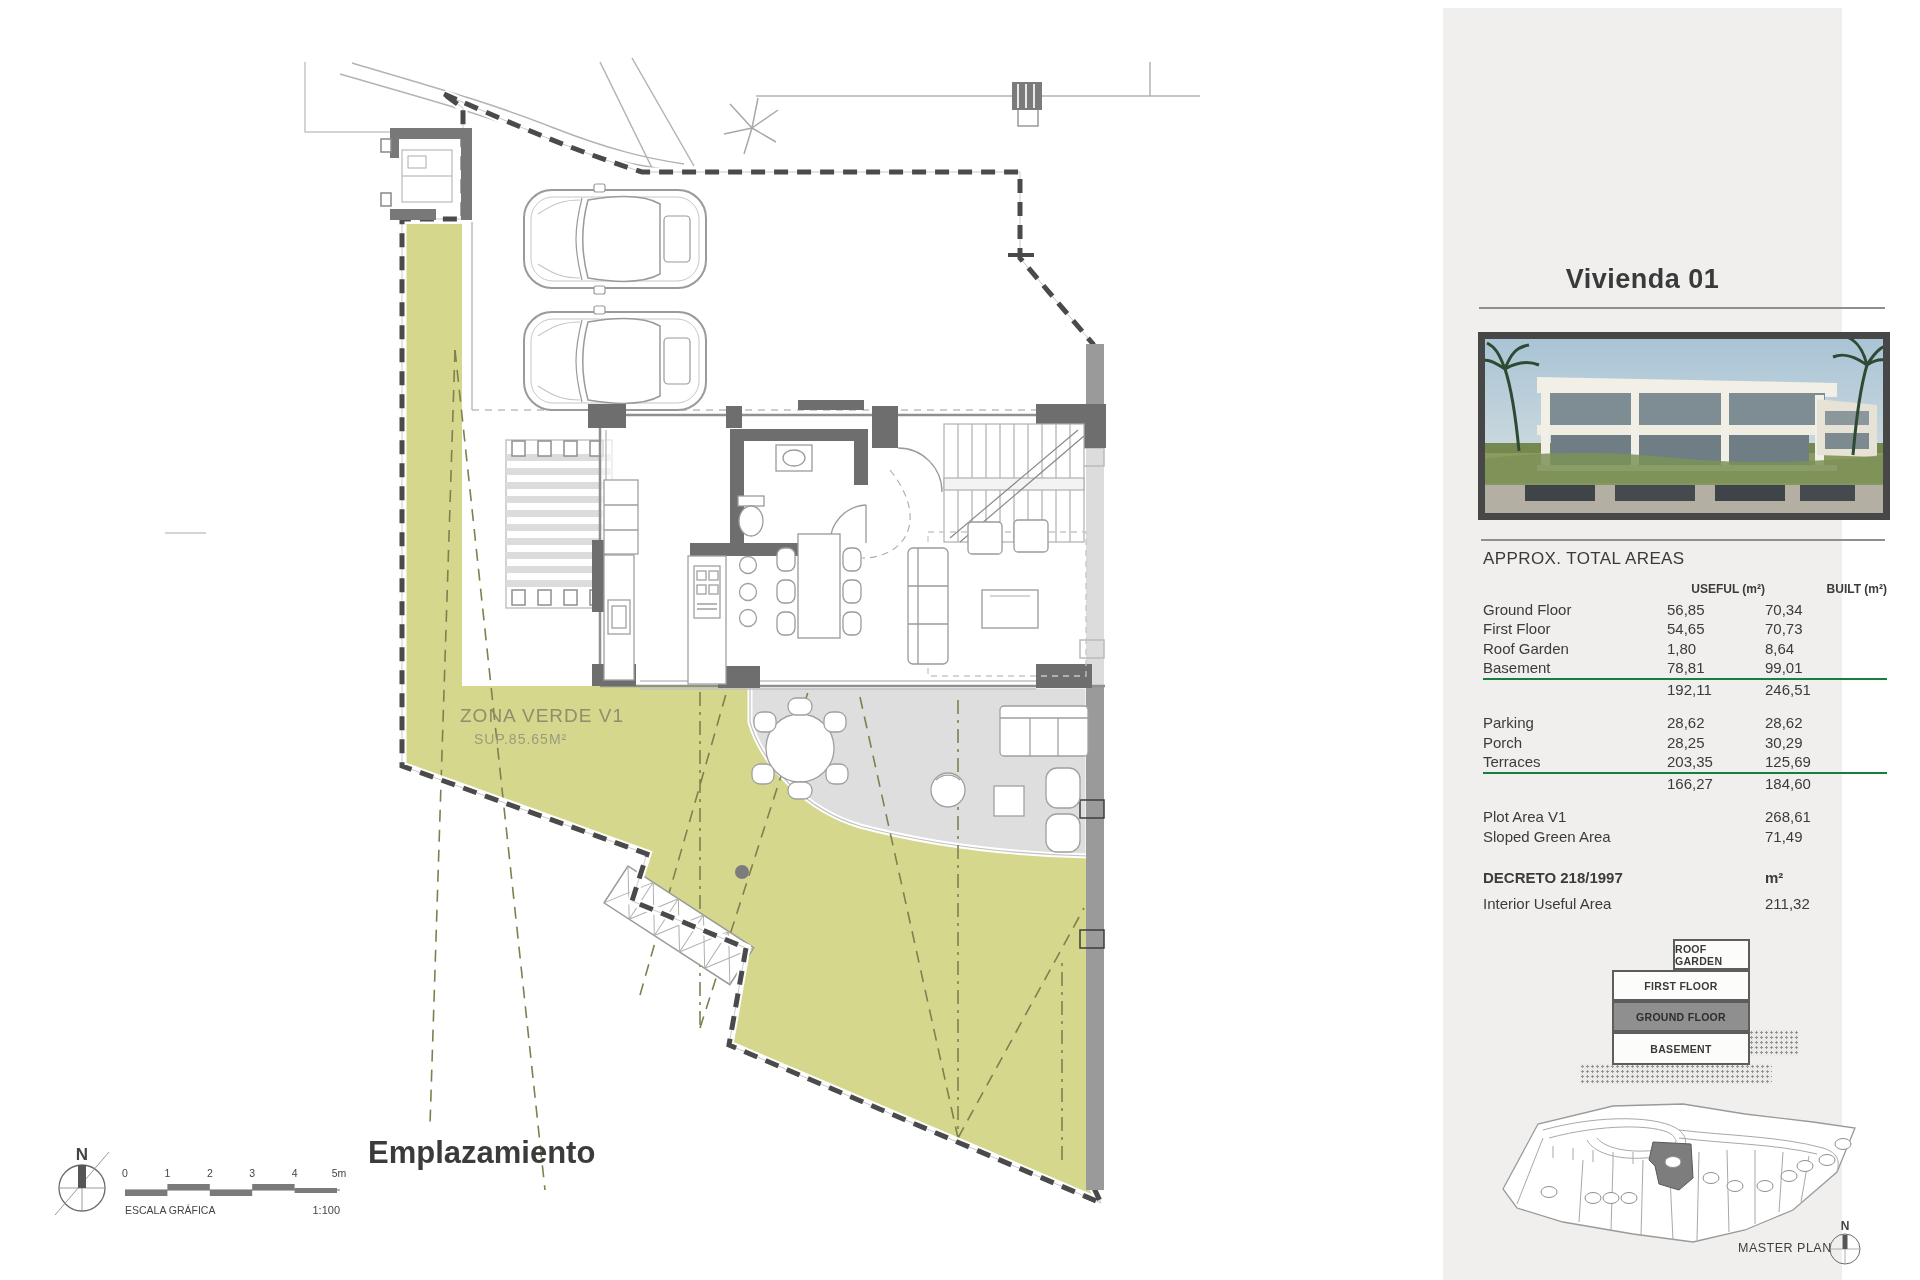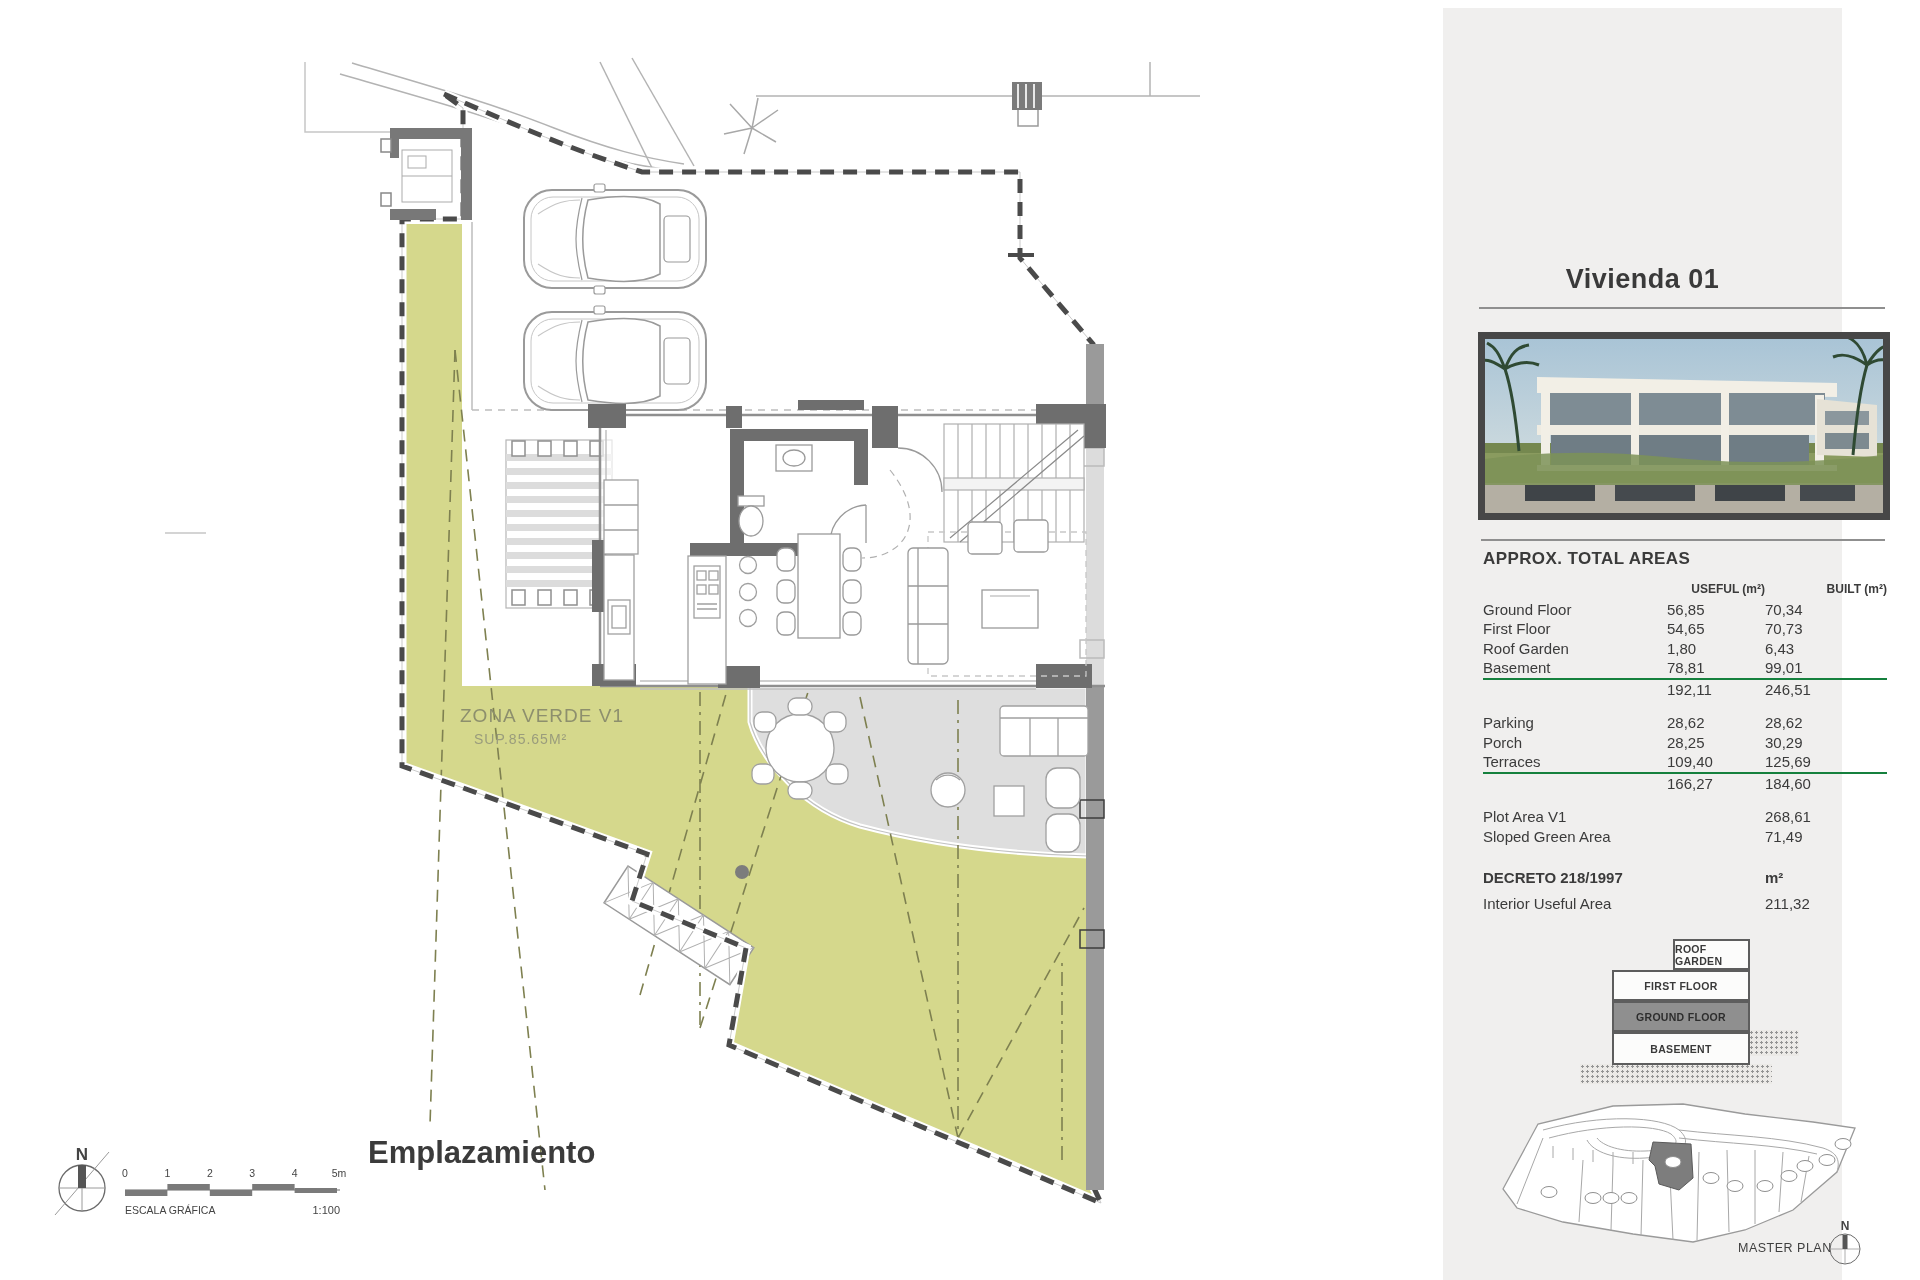--- a/index.html
+++ b/index.html
@@ -9,21 +9,21 @@
 
   
   #panel{position:absolute;left:1443px;top:8px;width:399px;height:1280px;background:#f0efee;}
   .panel-title{position:absolute;left:0;top:256px;width:100%;text-align:center;
                font-size:27px;font-weight:bold;color:#3a3a3a;letter-spacing:.5px;}
   .rule{position:absolute;height:0;border-top:2px solid #8f8f8f;}
   #rule-title{left:36px;top:299px;width:406px;}
   #photo{position:absolute;left:35px;top:324px;width:412px;height:188px;
          border:7px solid #474747;box-sizing:border-box;background:#b9cedb;}
   #rule-areas{left:38px;top:531px;width:404px;}
-  .areas-heading{position:absolute;left:40px;top:541px;font-size:17px;font-weight:bold;
+  .areas-heading{position:absolute;left:40px;top:541px;font-size:17px;font-weight:normal;
                  letter-spacing:.4px;color:#3a3a3a;}
   #areas-table{position:absolute;left:40px;top:572px;width:404px;font-size:15px;color:#3b3b3b;}
   .trow{display:grid;grid-template-columns:1fr 98px 122px;line-height:19.5px;}
   .trow .num{text-align:left;padding-right:16px;}
   .trow .num.built{padding-right:20px;}
   .trow .hdr{text-align:right;font-weight:bold;font-size:12px;padding-right:0;}
   .trow.total{border-top:2px solid #15803d;}
   .gap{height:14px;}
   .bold{font-weight:bold;}
   .decreto-row{margin-top:22px;}
@@ -364,21 +364,21 @@
         <div class="num built">70,34</div>
       </div>
       <div class="trow">
         <div>First Floor</div>
         <div class="num">54,65</div>
         <div class="num built">70,73</div>
       </div>
       <div class="trow">
         <div>Roof Garden</div>
         <div class="num">1,80</div>
-        <div class="num built">6,43</div>
+        <div class="num built">8,64</div>
       </div>
       <div class="trow">
         <div>Basement</div>
         <div class="num">78,81</div>
         <div class="num built">99,01</div>
       </div>
       <div class="trow total">
         <div></div>
         <div class="num">192,11</div>
         <div class="num built">246,51</div>
@@ -390,21 +390,21 @@
         <div class="num">28,62</div>
         <div class="num built">28,62</div>
       </div>
       <div class="trow">
         <div>Porch</div>
         <div class="num">28,25</div>
         <div class="num built">30,29</div>
       </div>
       <div class="trow">
         <div>Terraces</div>
-        <div class="num">109,40</div>
+        <div class="num">203,35</div>
         <div class="num built">125,69</div>
       </div>
       <div class="trow total">
         <div></div>
         <div class="num">166,27</div>
         <div class="num built">184,60</div>
       </div>
 
       <div class="gap"></div>
       <div class="trow">

